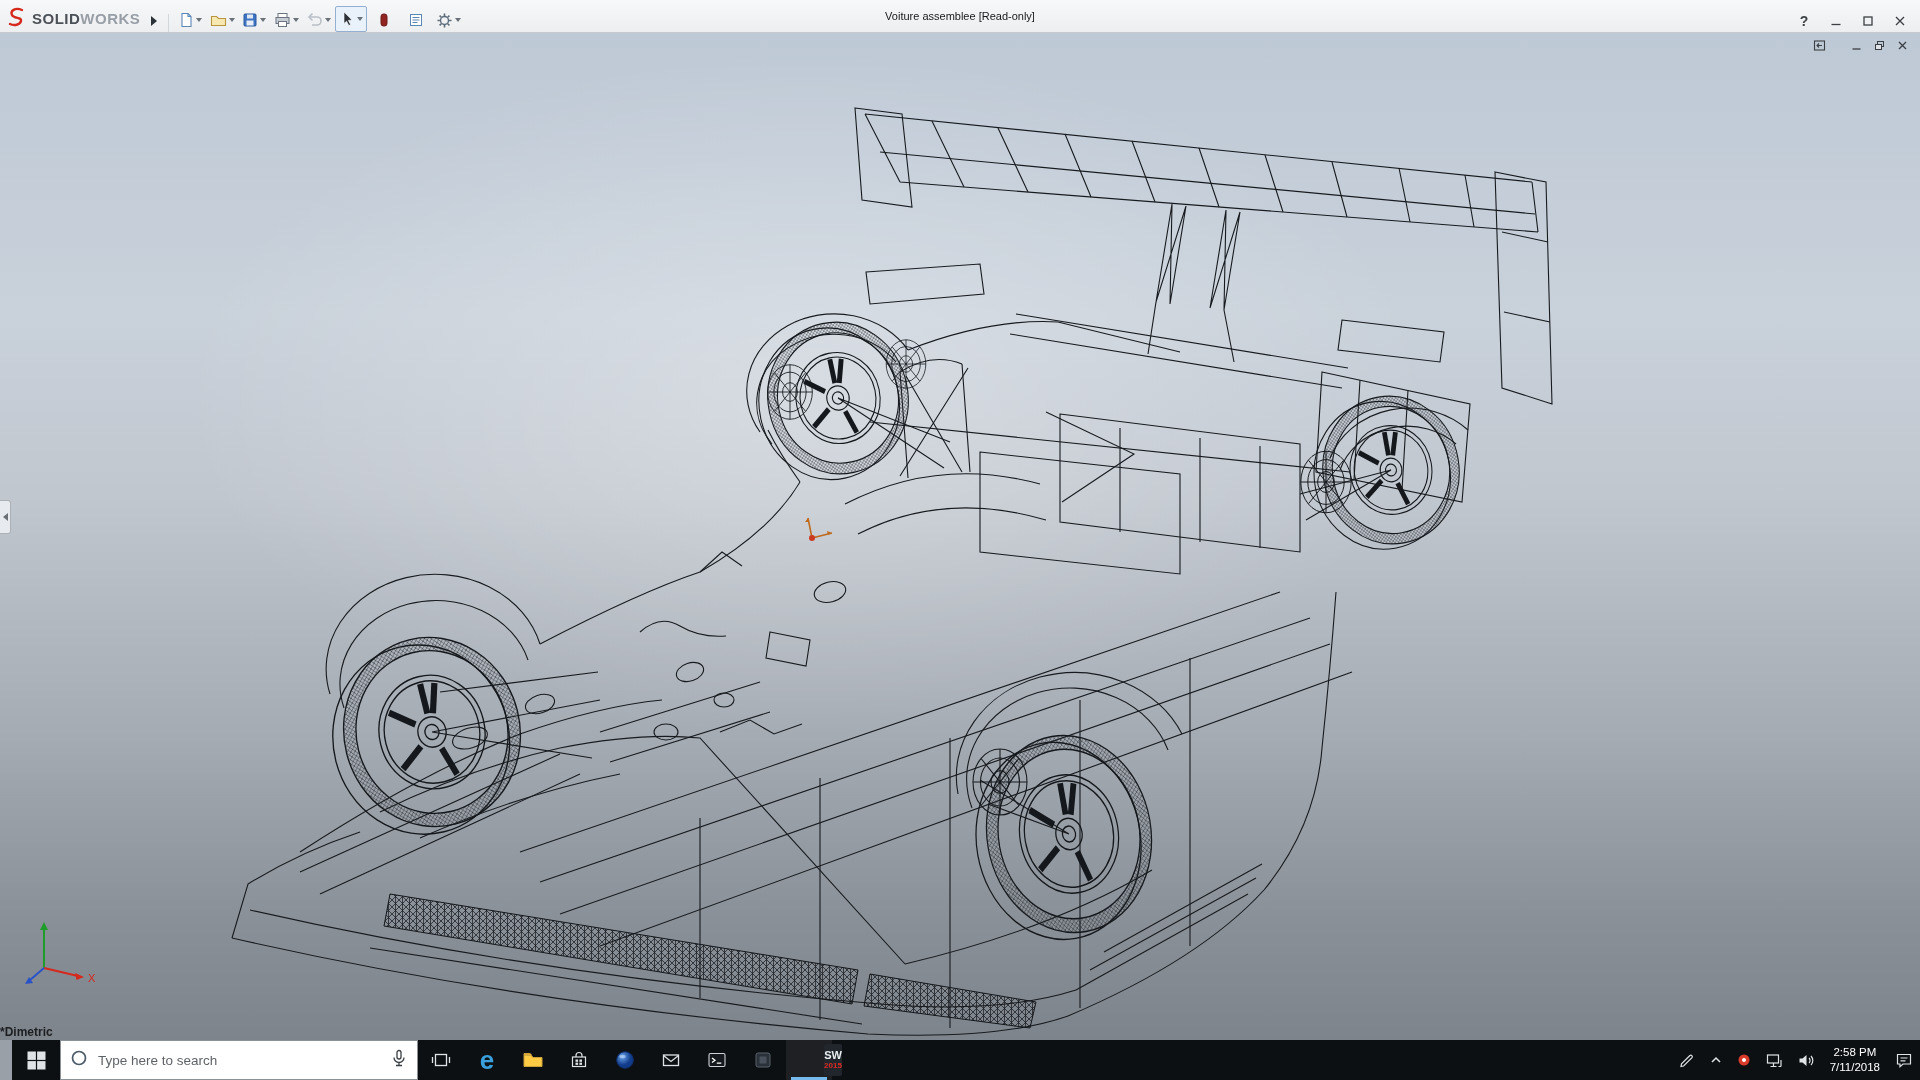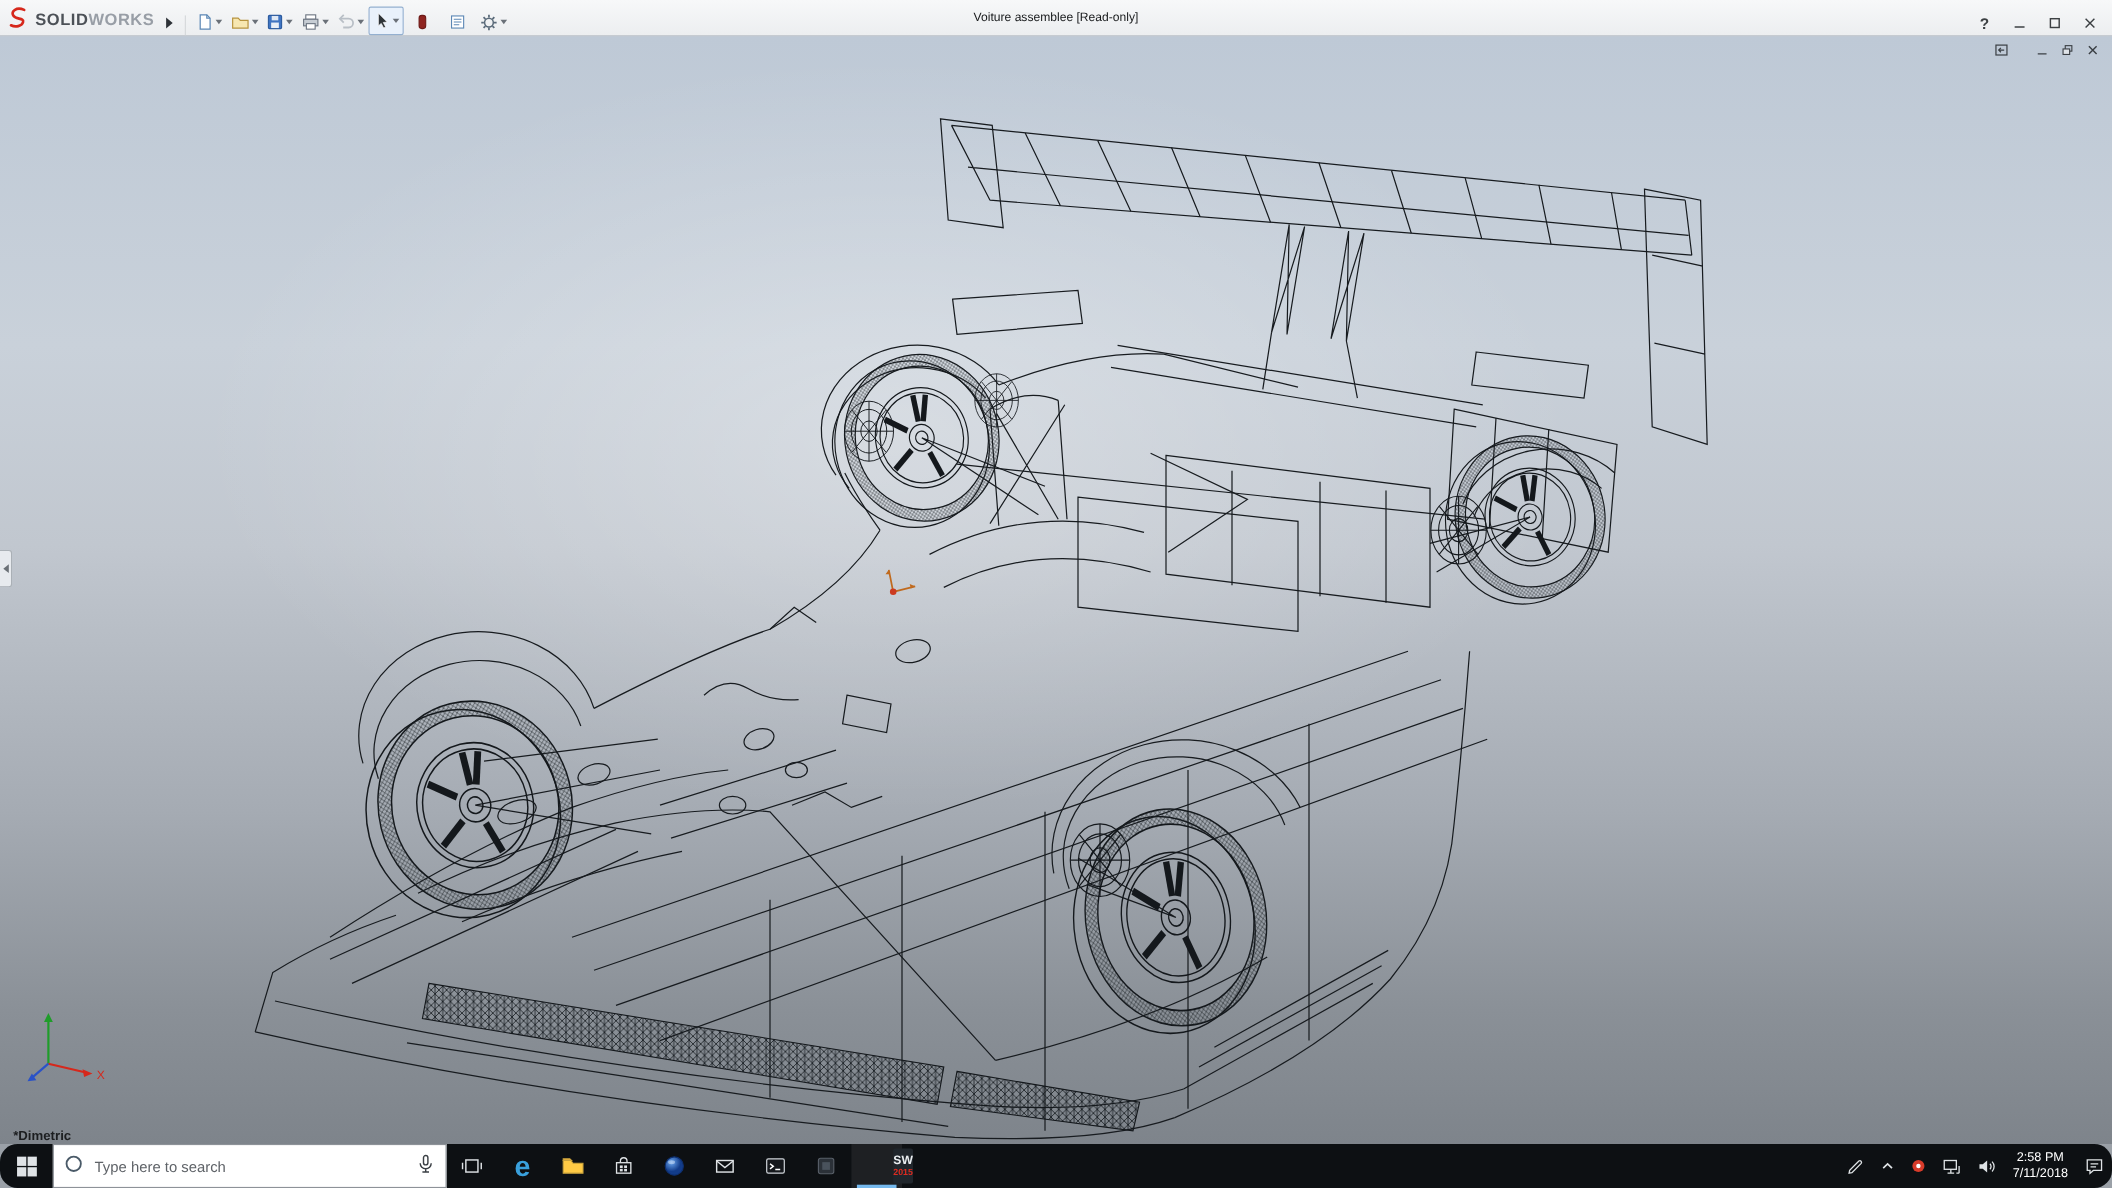--- a/index.html
+++ b/index.html
@@ -35,26 +35,26 @@
   .scene{position:absolute;inset:0;width:100%;height:100%;}
   .doc-controls{position:absolute;top:4px;right:8px;display:flex;gap:3px;z-index:5;}
   .dbtn{width:20px;height:18px;display:flex;align-items:center;justify-content:center;}
   .dbtn.first{margin-right:14px;}
   .left-tab{position:absolute;left:0;top:468px;width:10px;height:32px;background:#e7eaee;
             border:1px solid #aab0b6;border-left:none;border-radius:0 3px 3px 0;
             display:flex;align-items:center;justify-content:center;z-index:5;}
   .left-tab i{width:0;height:0;border-top:4px solid transparent;border-bottom:4px solid transparent;
               border-right:5px solid #6a7076;}
   .triad{position:absolute;left:20px;bottom:46px;z-index:5;}
-  .view-label{position:absolute;left:12px;bottom:1px;font-size:12px;font-weight:bold;color:#1c1e20;z-index:5;}
+  .view-label{position:absolute;left:0;bottom:1px;font-size:12px;font-weight:bold;color:#1c1e20;z-index:5;}
   .mesh{fill:url(#hatchD);stroke:#14181c;stroke-width:1;}
 
   
-  .taskbar{position:absolute;left:0;right:0;bottom:0;height:40px;background:#0d1013;
-           display:flex;align-items:stretch;z-index:40;border-radius:16px;}
+  .taskbar{position:absolute;left:12px;right:0;bottom:0;height:40px;background:#0d1013;
+           display:flex;align-items:stretch;z-index:40;}
   .tb-btn{width:46px;display:flex;align-items:center;justify-content:center;position:relative;flex:0 0 auto;}
   .tb-btn.start{width:48px;}
   .tb-btn.active{background:rgba(255,255,255,.07);}
   .tb-btn.active::after{content:"";position:absolute;left:5px;right:5px;bottom:0;height:3px;background:#76b9ed;}
   .searchbox{width:338px;background:#ffffff;border:1px solid #8d9298;display:flex;align-items:center;
              gap:8px;padding:0 9px;flex:0 0 auto;}
   .searchbox input{flex:1;border:none;outline:none;font-size:13.5px;color:#333;
                    font-family:"Liberation Sans",sans-serif;background:transparent;}
   .searchbox input::placeholder{color:#5f6368;}
   .edge-glyph{font-size:26px;font-weight:bold;color:#39a0dc;line-height:1;}

